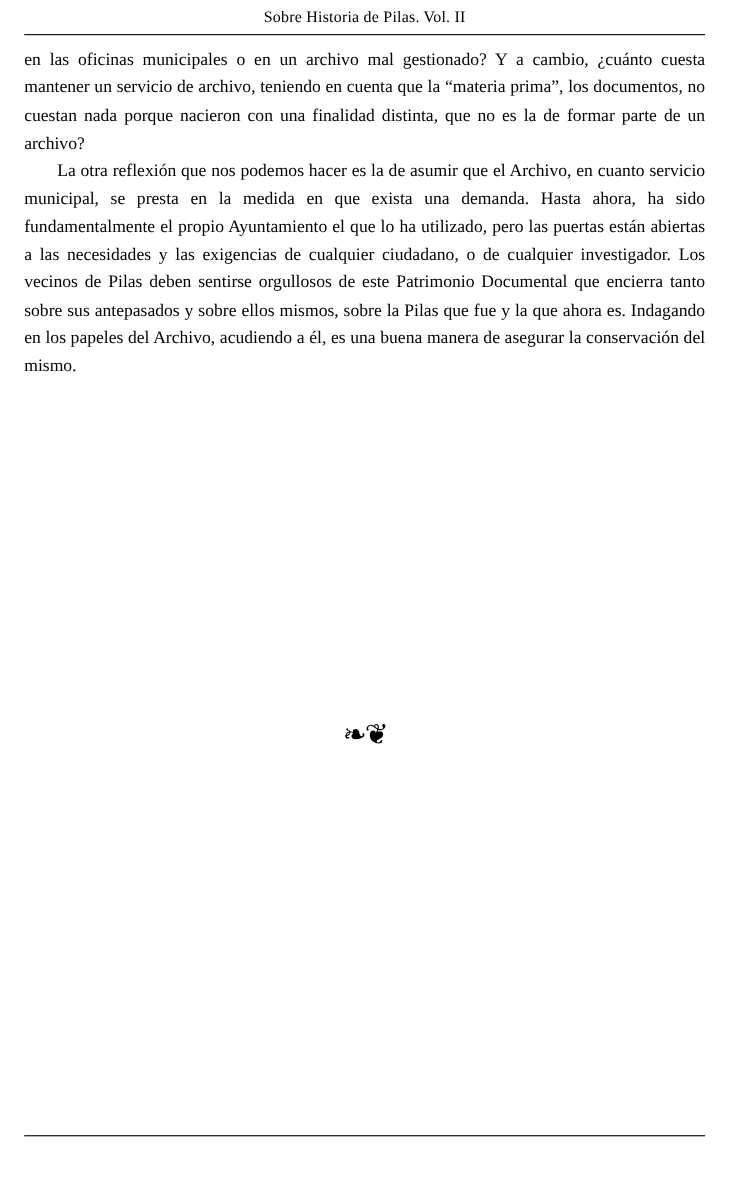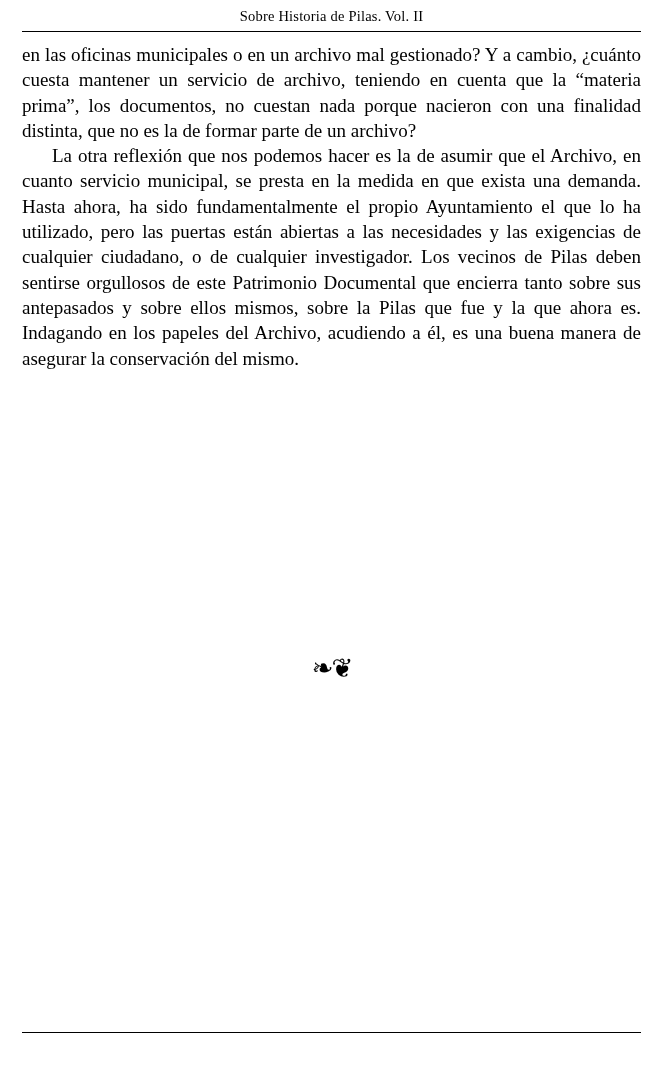--- a/index.html
+++ b/index.html
@@ -38,21 +38,21 @@
     left: 22px;
     width: 619px;
     height: 1px;
     background: #000000;
   }
   .content {
     position: absolute;
     top: 42px;
     left: 22px;
     width: 619px;
-    font-size: 19px;
+    font-size: 16px;
     line-height: 25.3px;
     text-align: justify;
     text-justify: inter-word;
     hyphens: manual;
   }
   .content p {
     margin: 0;
   }
   .content p.indent {
     text-indent: 30px;

